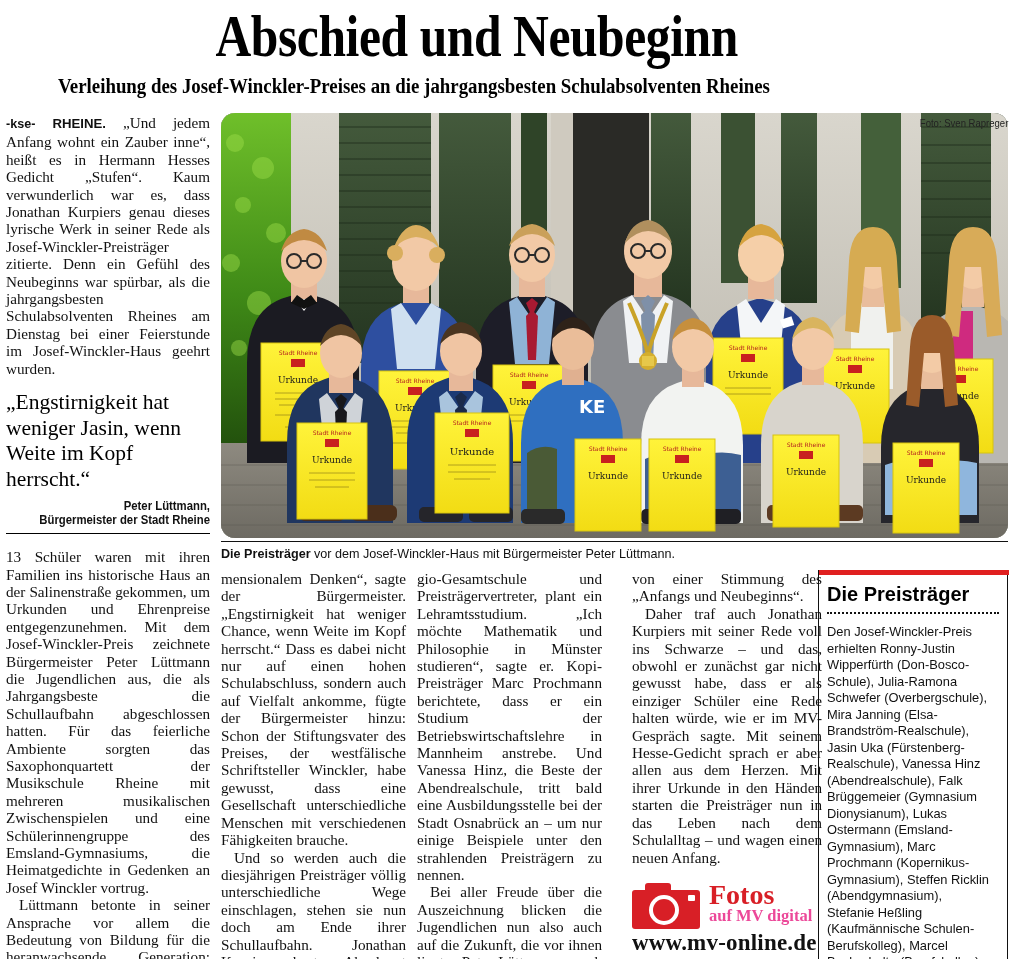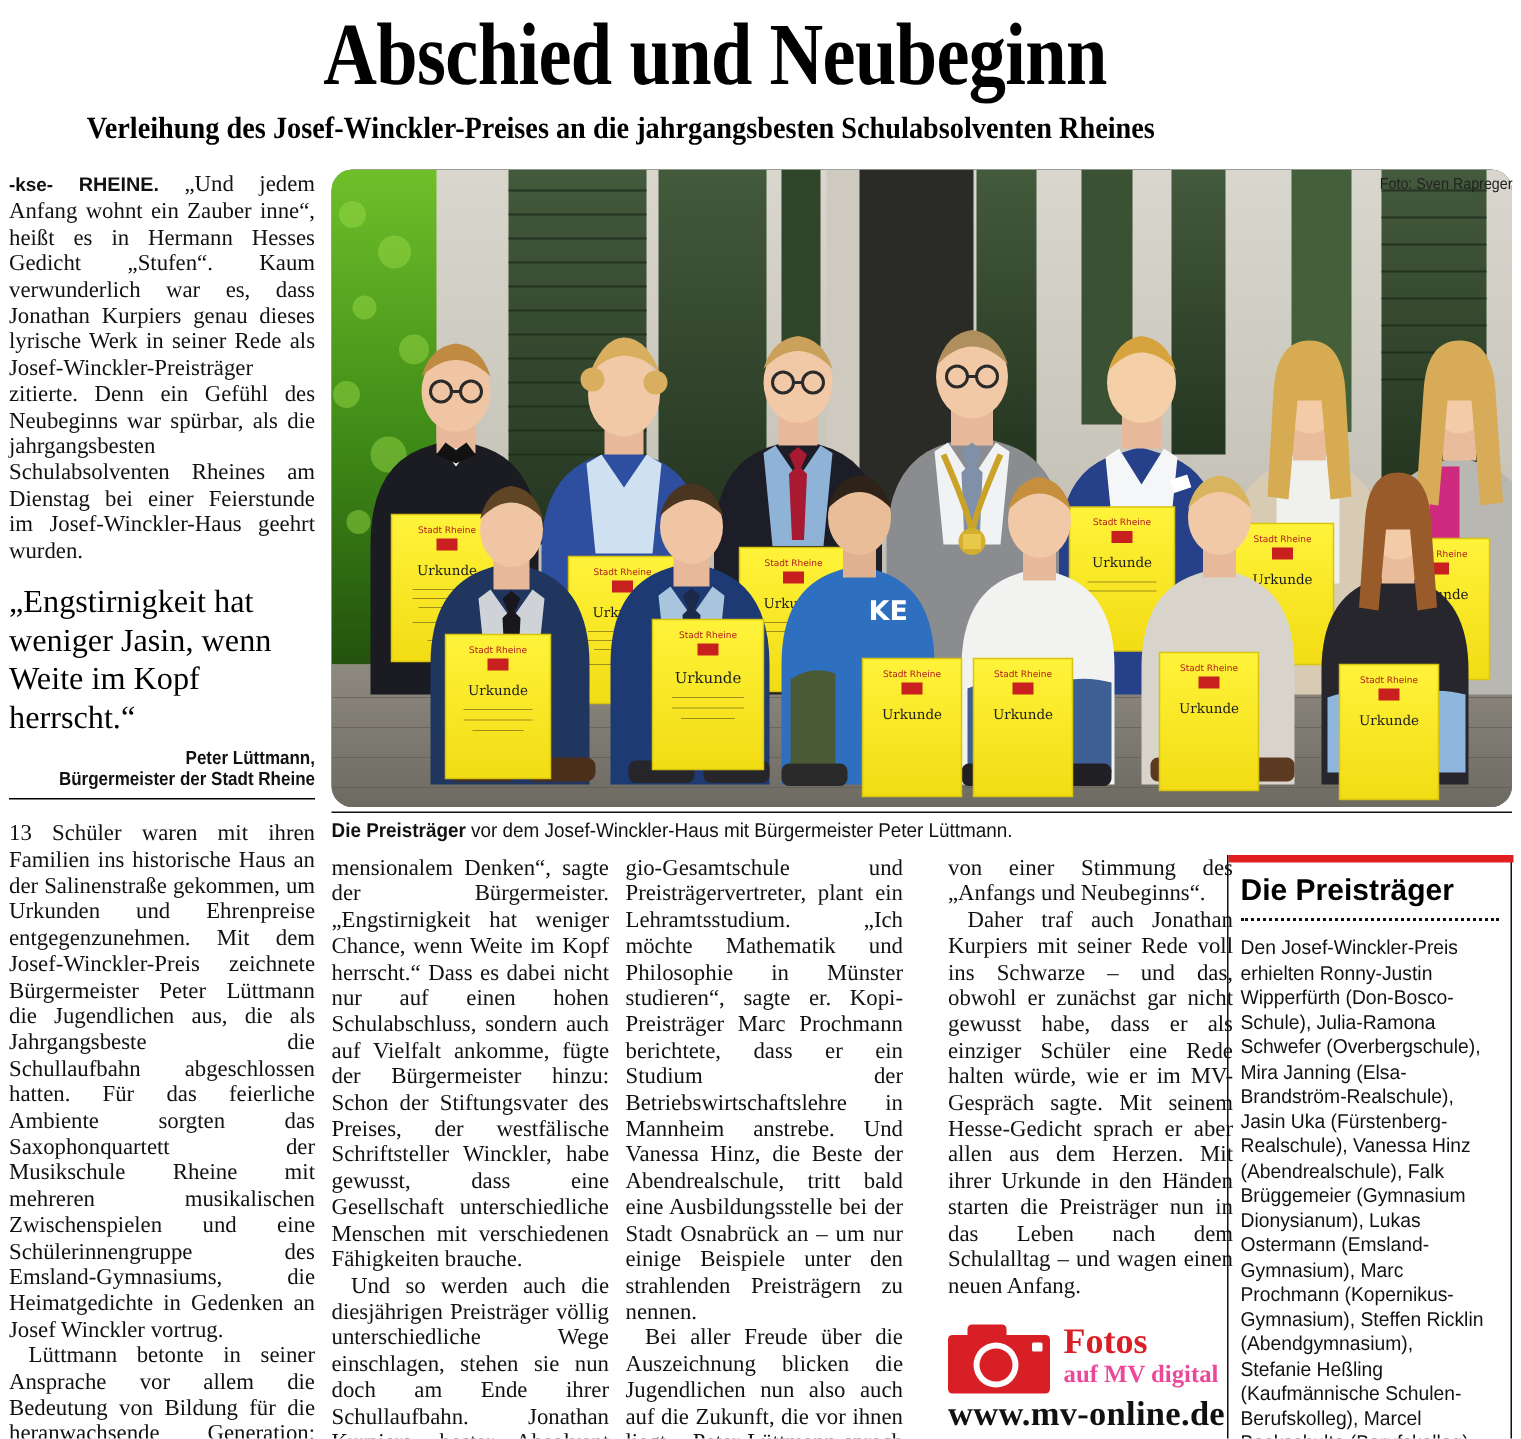--- a/index.html
+++ b/index.html
@@ -184,21 +184,21 @@
     position: absolute; left: 21px; top: 17px; width: 22px; height: 22px;
     border-radius: 50%; background: #d81f26;
   }
   .cam .flash {
     position: absolute; right: 5px; top: 13px; width: 7px; height: 6px;
     background: #ffffff; border-radius: 1px;
   }
   .mv-text { margin-left: 9px; }
   .mv-fotos {
     font-family: "Liberation Serif", "DejaVu Serif", serif;
-    font-weight: bold; font-size: 24px; color: #d81f26; line-height: 22px;
+    font-weight: bold; font-size: 28px; color: #d81f26; line-height: 22px;
   }
   .mv-sub {
     font-family: "Liberation Serif", "DejaVu Serif", serif;
     font-weight: bold; font-size: 16.5px; color: #ec4899; line-height: 20px;
   }
   .mv-url {
     font-family: "Liberation Serif", "DejaVu Serif", serif;
     font-weight: bold; font-size: 23px; color: #111;
     margin-top: 1px; letter-spacing: 0.2px;
   }

